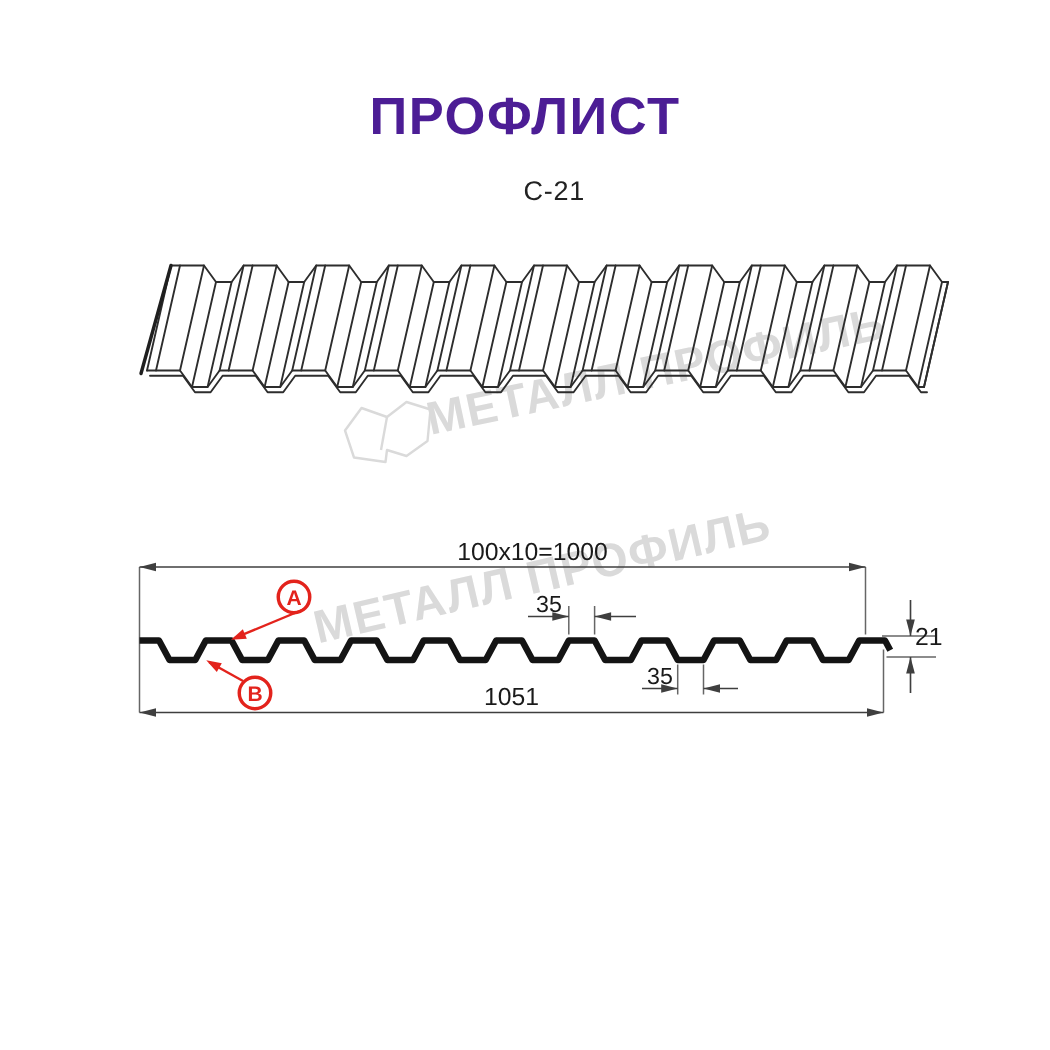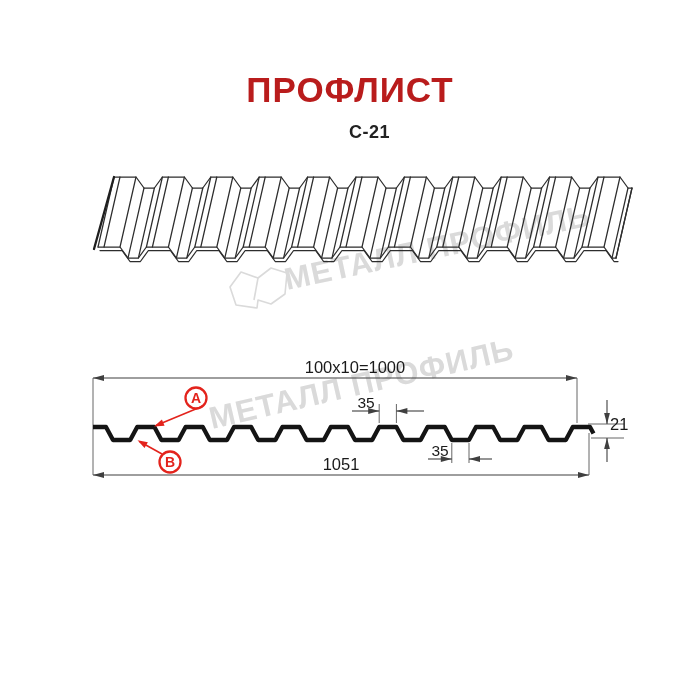--- a/index.html
+++ b/index.html
@@ -3,24 +3,24 @@
 <meta charset="utf-8">
 <style>
   html,body{margin:0;padding:0;background:#fff;}
   .page{
     position:relative;width:700px;height:700px;background:#ffffff;
     font-family:"Liberation Sans", sans-serif;overflow:hidden;
     --accent:#e3231c;--ink:#1a1a1a;--thin:#666666;--dim:#3f3f3f;--wm:#dadada;
   }
   .hdr{position:absolute;top:58px;left:0;width:700px;text-align:center;}
   .hdr h1{
-    margin:12px;font-size:35px;font-weight:800;letter-spacing:1px;color:#b91c1c;
+    margin:0;font-size:35px;font-weight:800;letter-spacing:1px;color:#4c1d95;
     font-family:"Liberation Sans", sans-serif;
   }
-  .hdr .sub{margin-top:6px;font-size:18px;font-weight:700;color:#222;letter-spacing:.5px;padding-left:39px;}
+  .hdr .sub{margin-top:19px;font-size:18px;font-weight:400;color:#222;letter-spacing:.5px;padding-left:39px;}
   .ftr{
     position:absolute;top:616px;left:0;width:700px;text-align:center;
     font-size:17px;font-weight:600;letter-spacing:.4px;color:#2e2e2e;
   }
   svg{position:absolute;left:0;top:0;}
   .persp{stroke:#2d2d2d;stroke-width:1.25;fill:none;stroke-linejoin:round;stroke-linecap:round;}
   .persp-heavy{stroke:#1f1f1f;stroke-width:2.3;fill:none;stroke-linecap:round;}
   .wm-line{stroke:var(--wm);stroke-width:1.6;fill:none;stroke-linejoin:round;}
   .wm-text{fill:var(--wm);font-weight:bold;font-size:31px;letter-spacing:1px;}
   .thin{stroke:var(--thin);stroke-width:1;fill:none;}

